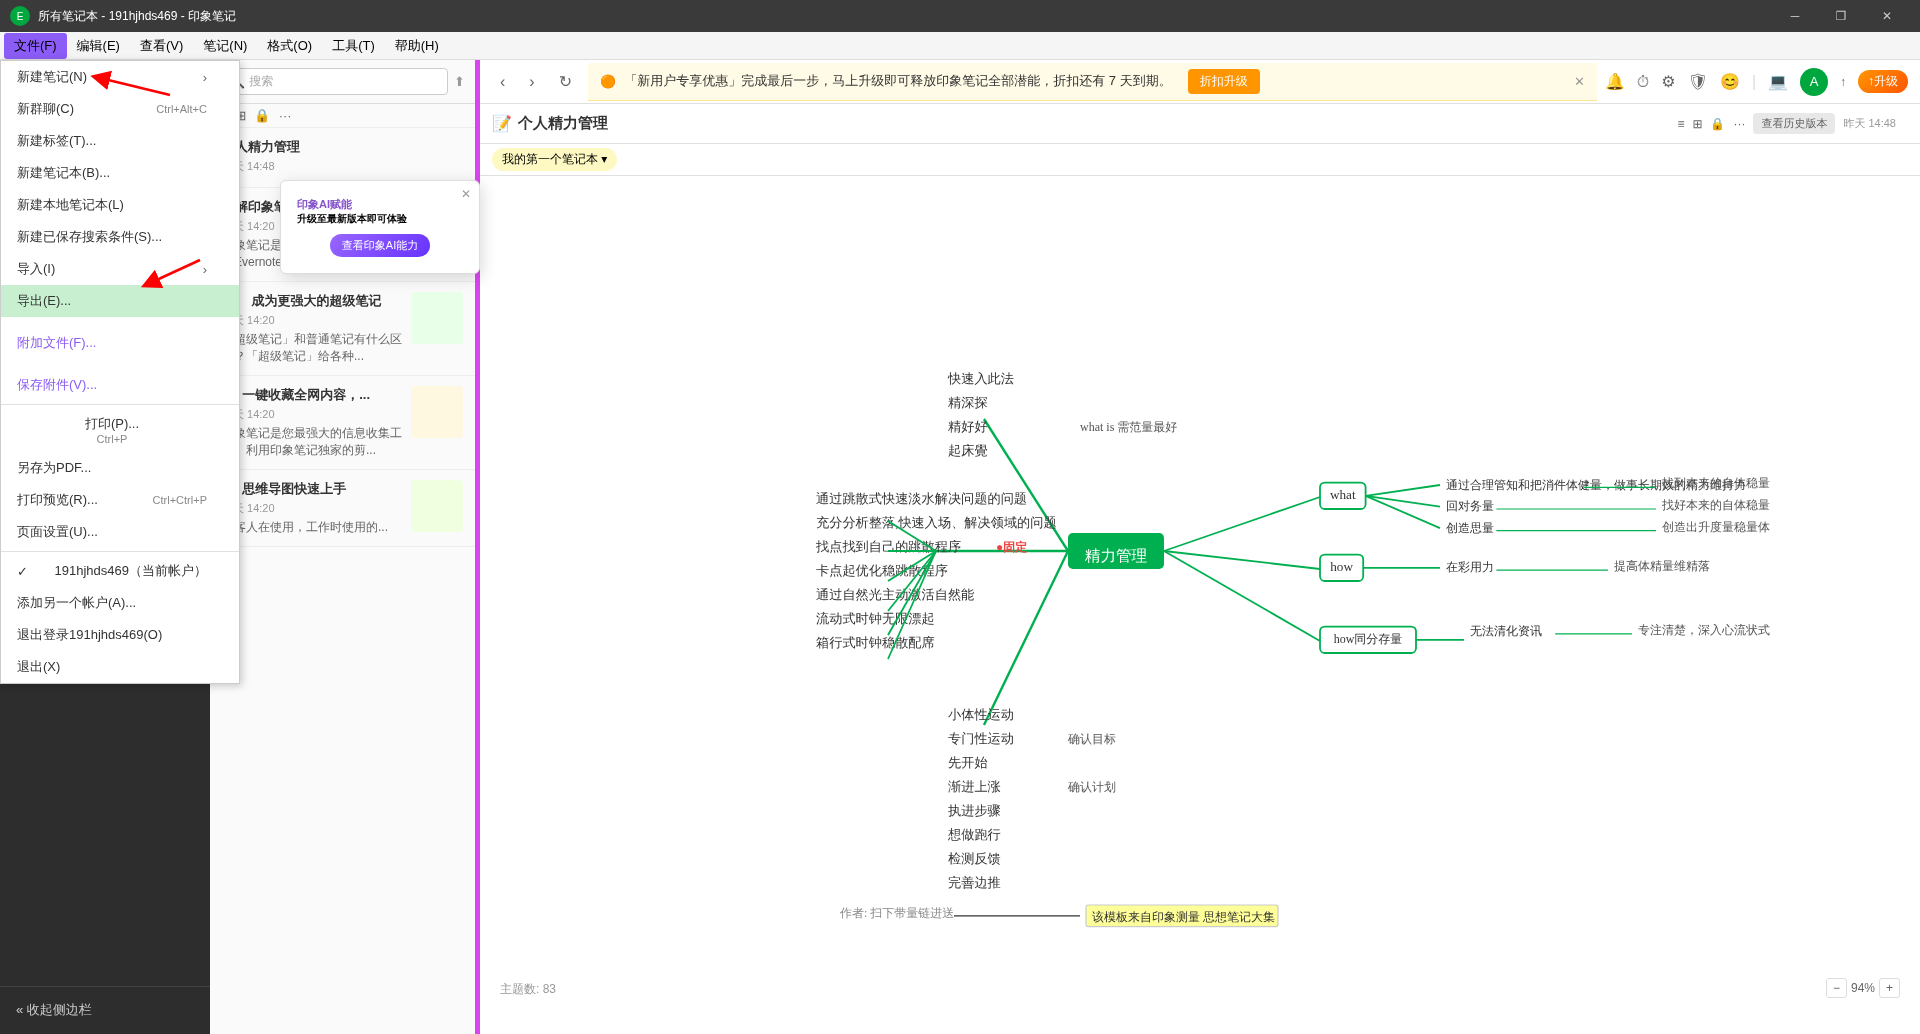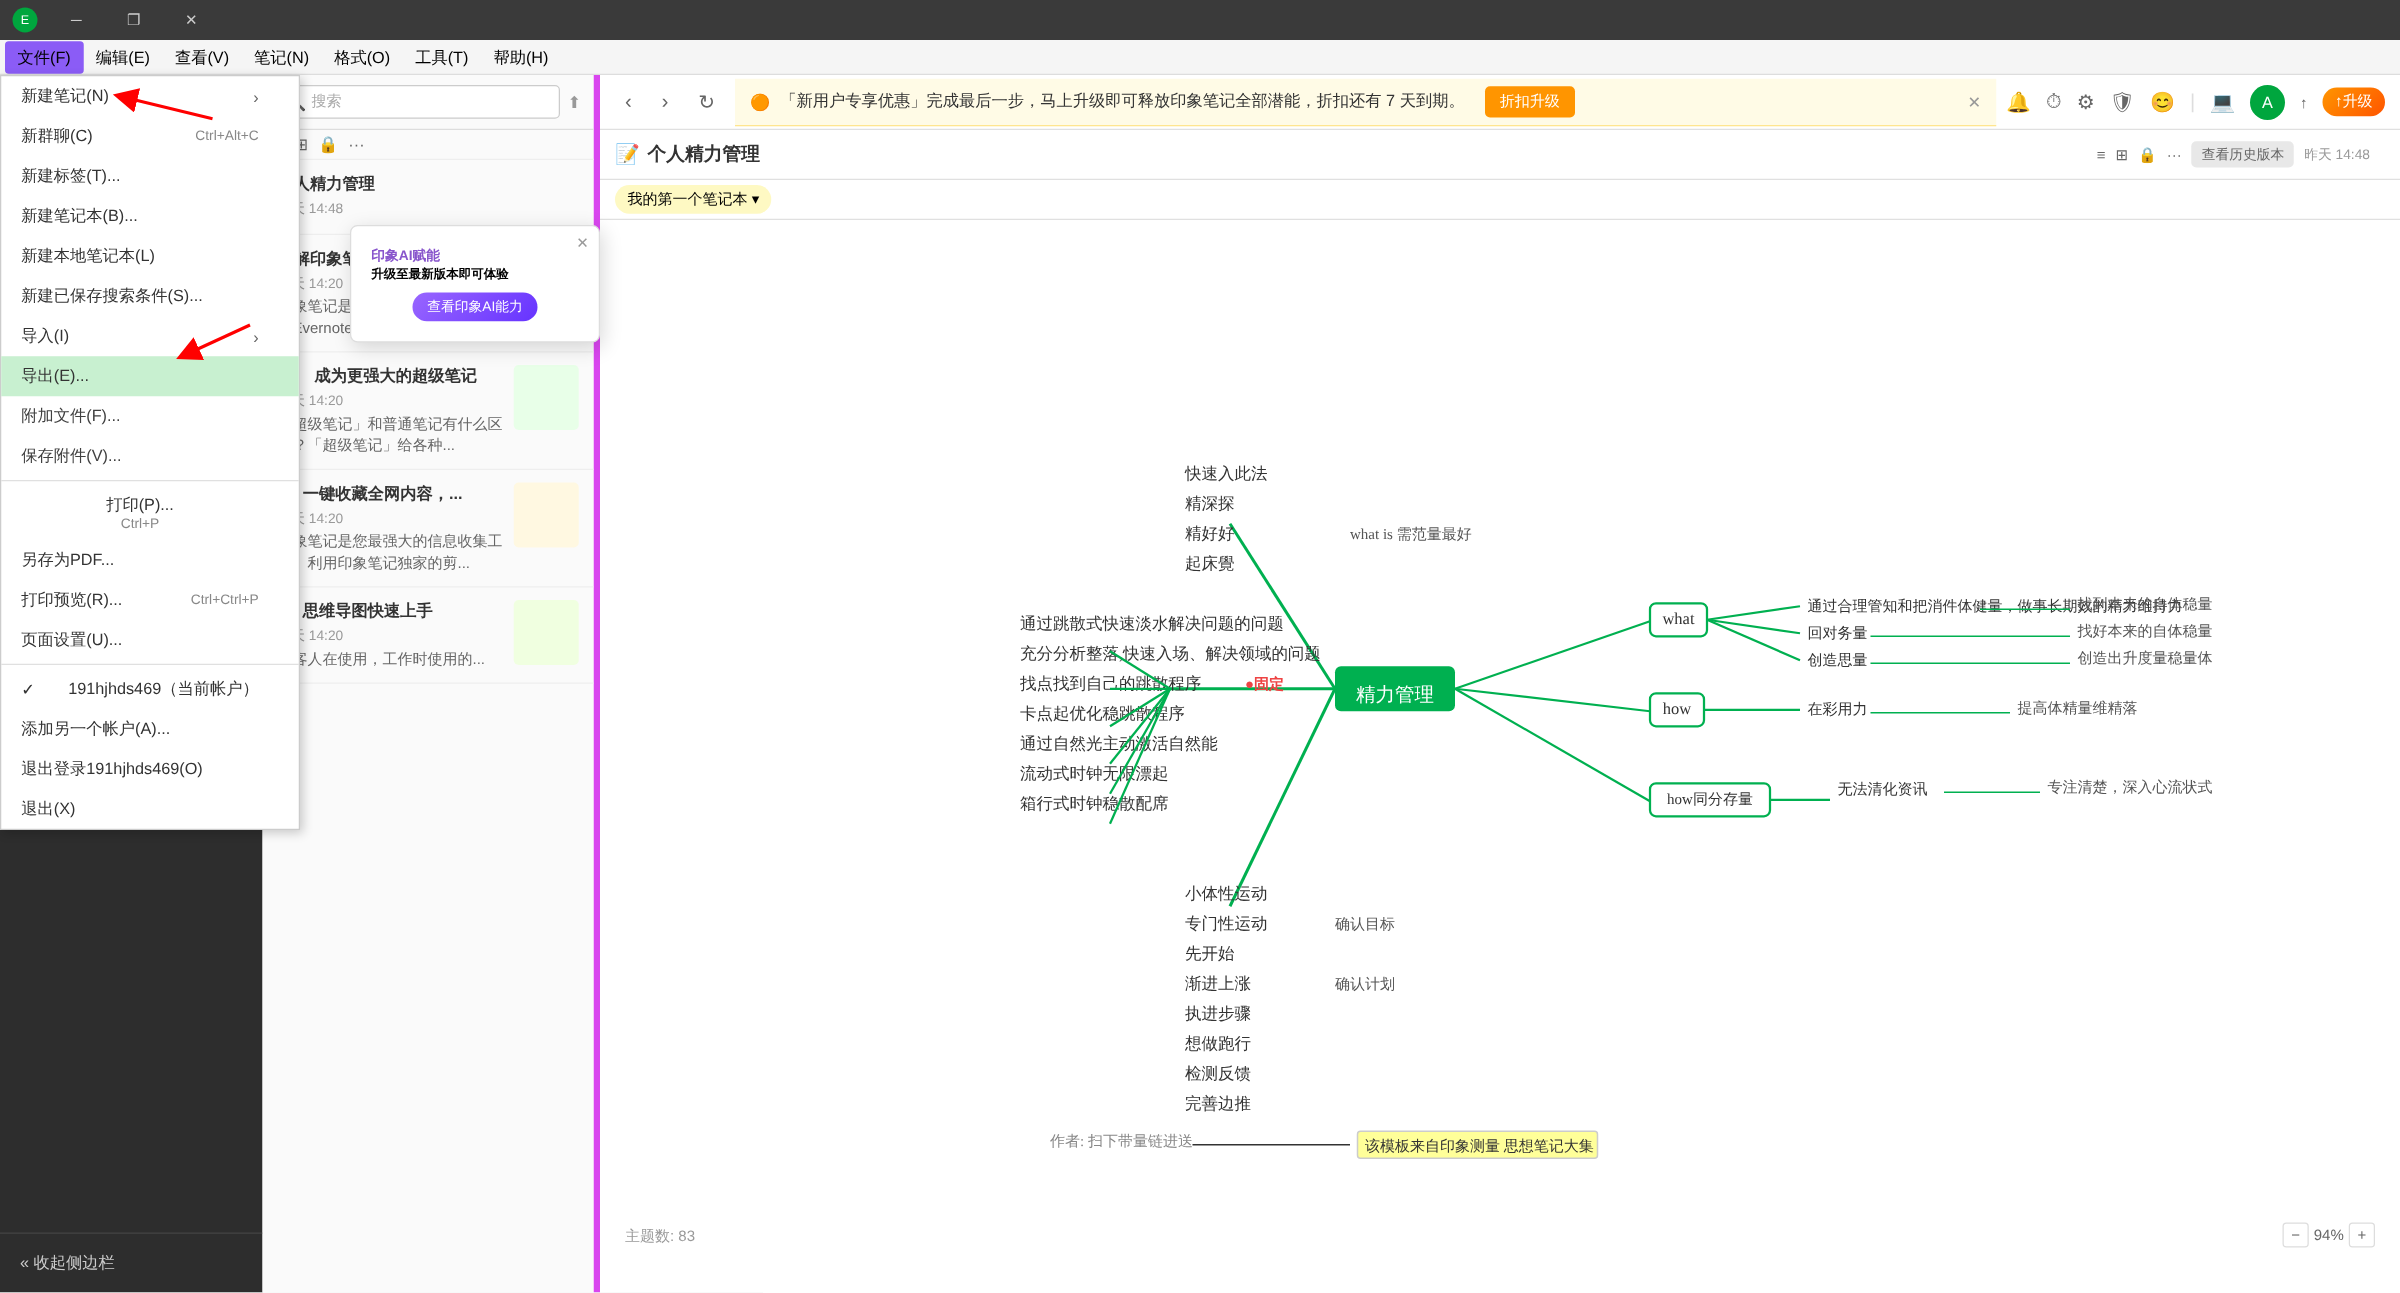--- a/index.html
+++ b/index.html
@@ -54,21 +54,21 @@
     }
     .dropdown-item {
       padding: 7px 32px 7px 16px;
       cursor: pointer;
       display: flex;
       align-items: center;
       justify-content: space-between;
       color: #333;
     }
     .dropdown-item.highlighted { background: #c8f0d0; }
-    .dropdown-item.disabled { color: #404040; cursor: default; }
+    .dropdown-item.disabled { color: #8b5cf6; cursor: default; margin-top: 10px; }
     .dropdown-divider { height: 1px; background: #e0e0e0; margin: 3px 0; }
     .dropdown-item .shortcut { color: #888; font-size: 11px; }
     .dropdown-item .arrow { color: #666; }
     .dropdown-item.checked::before { content: '✓'; margin-right: 8px; color: #333; }
 
     
     .main-layout {
       display: flex;
       height: calc(1034px - 32px - 28px);
     }
@@ -282,20 +282,21 @@
     }
     .zoom-btn { cursor: pointer; padding: 2px 6px; border: 1px solid #ddd; border-radius: 3px; background: #fff; }
 
     .node-count { position: absolute; bottom: 36px; left: 20px; font-size: 12px; color: #999; }
   </style>
 </head>
 <body>
 
 <div class="title-bar">
   <div class="app-icon">E</div>
+  <span class="title-text">所有笔记本 - 191hjhds469 - 印象笔记</span>
   <div class="win-controls">
     <div class="win-btn">─</div>
     <div class="win-btn">❐</div>
     <div class="win-btn close">✕</div>
   </div>
 </div>
 
 <div class="menu-bar">
   <div class="menu-item active">文件(F)</div>
   <div class="menu-item">编辑(E)</div>

